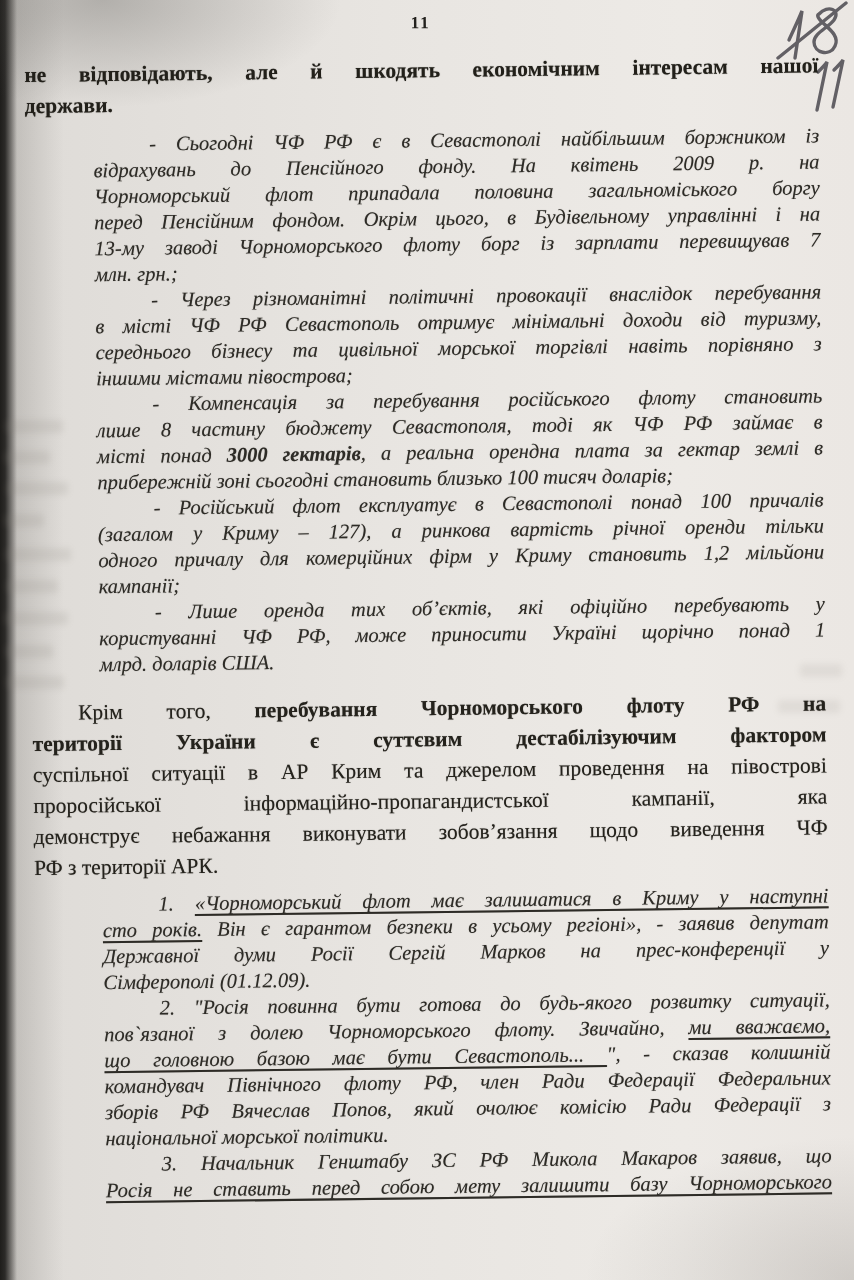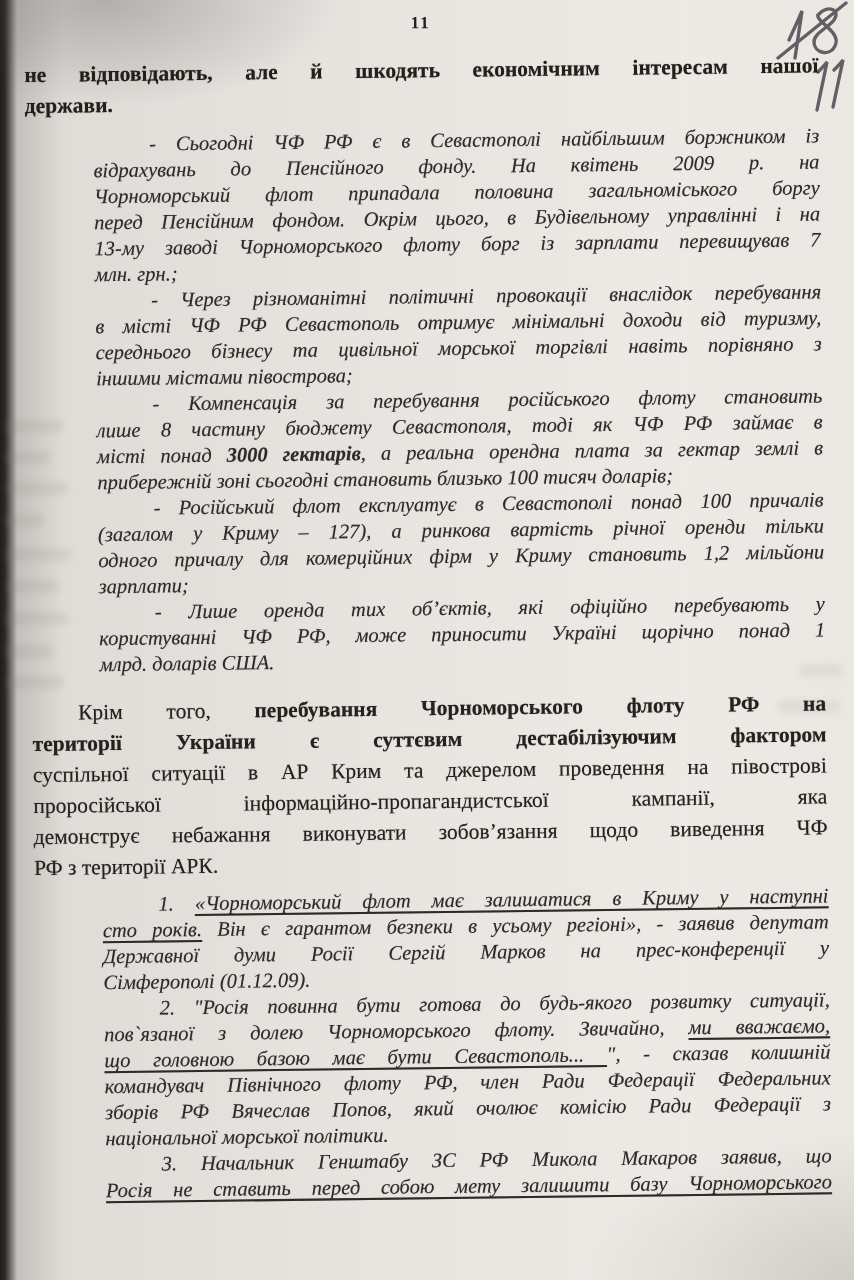--- a/index.html
+++ b/index.html
@@ -102,21 +102,21 @@
       <div class="para quote">
         <div class="line indent"><span class="seg">- Компенсація за перебування російського флоту становить</span></div>
         <div class="line"><span class="seg">лише 8 частину бюджету Севастополя, тоді як ЧФ РФ займає в</span></div>
         <div class="line"><span class="seg">місті понад </span><span class="seg b">3000 гектарів</span><span class="seg">, а реальна орендна плата за гектар землі в</span></div>
         <div class="line last"><span class="seg">прибережній зоні сьогодні становить близько 100 тисяч доларів;</span></div>
       </div>
       <div class="para quote">
         <div class="line indent"><span class="seg">- Російський флот експлуатує в Севастополі понад 100 причалів</span></div>
         <div class="line"><span class="seg">(загалом у Криму – 127), а ринкова вартість річної оренди тільки</span></div>
         <div class="line"><span class="seg">одного причалу для комерційних фірм у Криму становить 1,2 мільйони</span></div>
-        <div class="line last"><span class="seg">зарплати;</span></div>
+        <div class="line last"><span class="seg">кампанії;</span></div>
       </div>
       <div class="para quote">
         <div class="line indent"><span class="seg">- Лише оренда тих об’єктів, які офіційно перебувають у</span></div>
         <div class="line"><span class="seg">користуванні ЧФ РФ, може приносити Україні щорічно понад 1</span></div>
         <div class="line last"><span class="seg">млрд. доларів США.</span></div>
       </div>
       <div class="para body mt20">
         <div class="line indent"><span class="seg">Крім того, </span><span class="seg b">перебування Чорноморського флоту РФ на</span></div>
         <div class="line"><span class="seg b">території України є суттєвим дестабілізуючим фактором</span></div>
         <div class="line"><span class="seg">суспільної ситуації в АР Крим та джерелом проведення на півострові</span></div>

